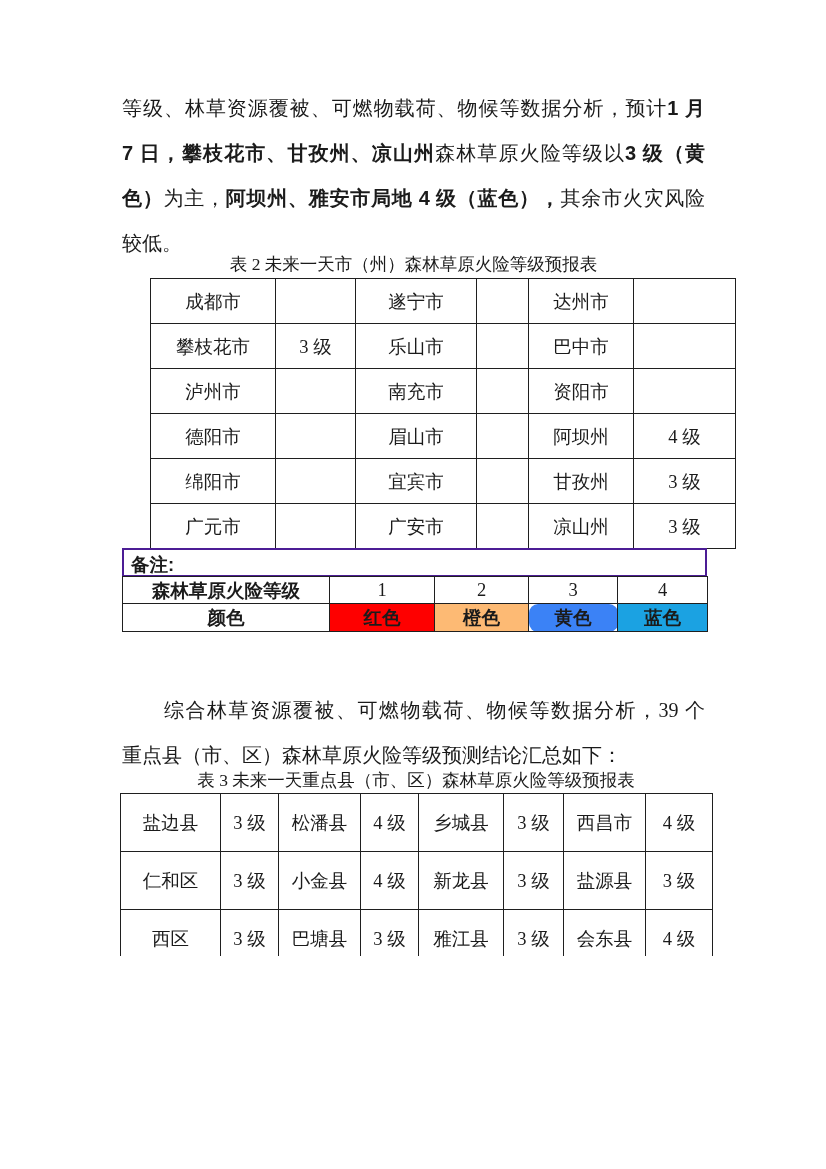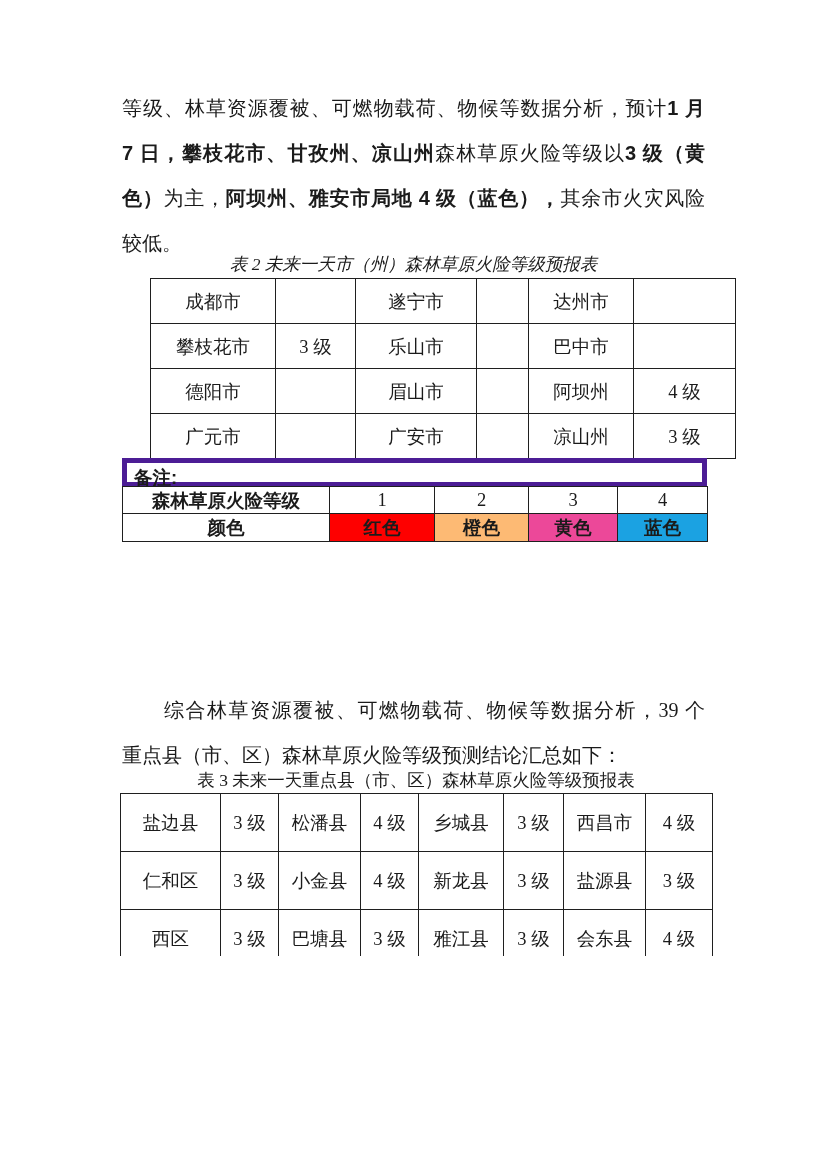--- a/index.html
+++ b/index.html
@@ -22,21 +22,21 @@
   }
   
   .tblwrap { position:absolute; }
   table.grid { border-collapse:collapse; table-layout:fixed; }
   table.grid td {
     border:1px solid #1f1f1f; text-align:center; vertical-align:middle;
     font-size:18.5px; padding:0; overflow:hidden; white-space:nowrap;
   }
   #t2a td { height:44px; }
   .note-row {
-    border:5px solid #4c1d95; margin-top:-1px; height:29px; line-height:29px;
+    border:2px solid #4c1d95; margin-top:-1px; height:29px; line-height:29px;
     padding-left:7px; font-size:18.5px; box-sizing:border-box;
   }
   #t2b { margin-top:-1px; }
   #t2b td.r1 { height:26px; }
   #t2b td.r2 { height:27px; }
   #t3 td { height:57px; }
   .footer {
     position:absolute; left:122px; top:1080px; font-size:19.5px; color:#2a2a2a;
     letter-spacing:1px;
   }
@@ -46,21 +46,21 @@
 
 <div class="page">
 
   <div id="p1" class="para" style="top:86px;">
       <div class="pline"><span>等级、林草资源覆被、可燃物载荷、物候等数据分析，预计</span><span class="hei">1 月</span></div>
       <div class="pline"><span class="hei">7 日，攀枝花市、甘孜州、凉山州</span><span>森林草原火险等级以</span><span class="hei">3 级（黄</span></div>
       <div class="pline"><span class="hei">色）</span><span>为主，</span><span class="hei">阿坝州、雅安市局地 4 级（蓝色），</span><span>其余市火灾风险</span></div>
       <div class="pline last"><span>较低。</span></div>
     </div>
 
-  <div class="tbl-title" style="left:122px; top:252px; width:583px;font-style:italic;">表 2 未来一天市（州）森林草原火险等级预报表</div>
+  <div class="tbl-title" style="left:122px; top:252px; width:583px;">表 2 未来一天市（州）森林草原火险等级预报表</div>
 
   <div class="tblwrap" style="left:122px; top:278px; width:585px;">
     <table class="grid" id="t2a" style="width:585px;margin-left:28px;">
       <colgroup>
         <col style="width:125px">
           <col style="width:80px">
           <col style="width:121px">
         <col style="width:52px">
           <col style="width:105px">
           <col style="width:102px">
@@ -76,26 +76,42 @@
           </tr>
           <tr>
             <td>攀枝花市</td>
             <td>3 级</td>
             <td>乐山市</td>
             <td></td>
             <td>巴中市</td>
             <td></td>
           </tr>
           <tr>
+            <td>泸州市</td>
+            <td></td>
+            <td>南充市</td>
+            <td></td>
+            <td>资阳市</td>
+            <td></td>
+          </tr>
+          <tr>
             <td>德阳市</td>
             <td></td>
             <td>眉山市</td>
             <td></td>
             <td>阿坝州</td>
             <td>4 级</td>
+          </tr>
+          <tr>
+            <td>绵阳市</td>
+            <td></td>
+            <td>宜宾市</td>
+            <td></td>
+            <td>甘孜州</td>
+            <td>3 级</td>
           </tr>
           <tr>
             <td>广元市</td>
             <td></td>
             <td>广安市</td>
             <td></td>
             <td>凉山州</td>
             <td>3 级</td>
           </tr>
         </tbody>
@@ -114,21 +130,21 @@
             <td class="hei r1">森林草原火险等级</td>
             <td class="r1">1</td>
             <td class="r1">2</td>
             <td class="r1">3</td>
             <td class="r1">4</td>
           </tr>
           <tr>
             <td class="hei r2">颜色</td>
             <td class="hei r2" style="background: rgb(254, 0, 0);">红色</td>
             <td class="hei r2" style="background: #fdba74;">橙色</td>
-            <td class="hei r2" style="background: #ec4899;">黄色</td>
+            <td class="hei r2" style="background: #3b82f6; border-radius: 9px;">黄色</td>
             <td class="hei r2" style="background: rgb(27, 162, 226);">蓝色</td>
           </tr>
         </tbody>
     </table>
   </div>
 
   <div id="p2" class="para" style="top:688px;">
       <div class="pline" style="padding-left: 42px;"><span>综合林草资源覆被、可燃物载荷、物候等数据分析，39 个</span></div>
       <div class="pline last"><span>重点县（市、区）森林草原火险等级预测结论汇总如下：</span></div>
     </div>

